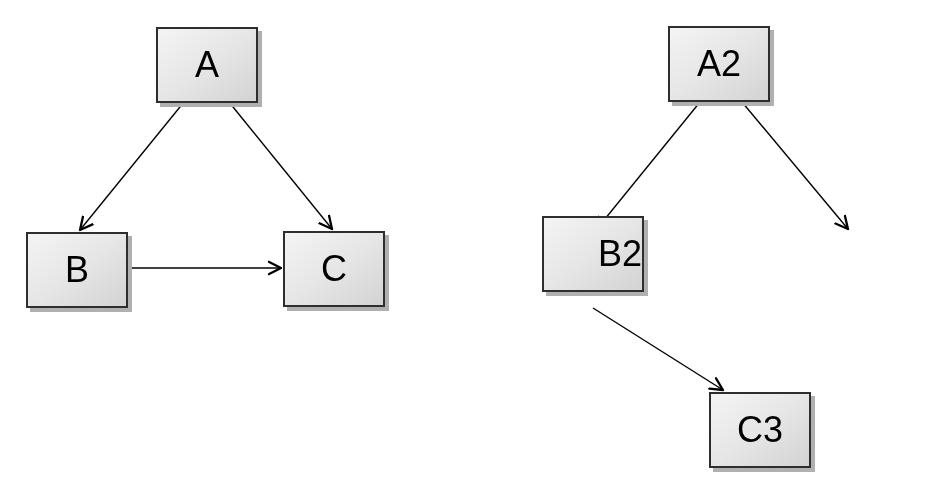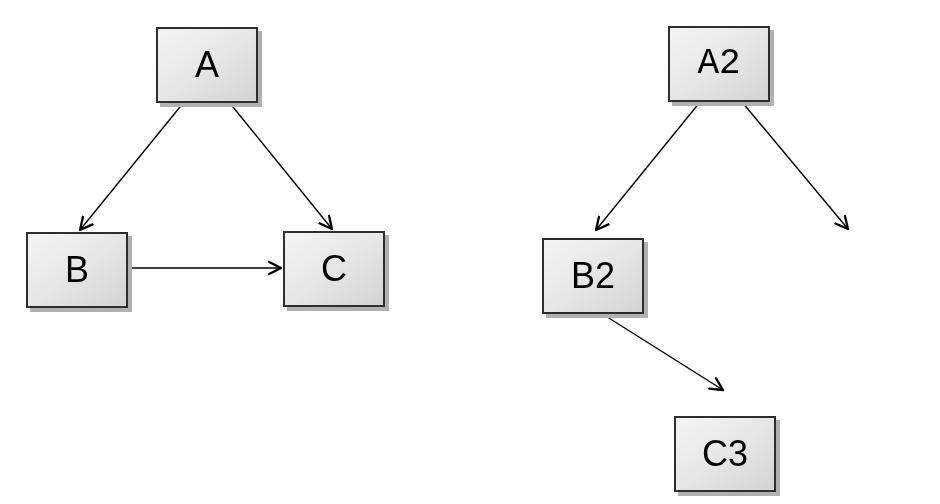--- a/index.html
+++ b/index.html
@@ -37,24 +37,24 @@
   }
   .node-label {
     font-size: 36px;
     line-height: 1;
     color: #000000;
     user-select: none;
   }
   .node-A  { left: 156px; top: 27px;  }
   .node-B  { left: 26px;  top: 232px; }
   .node-C  { left: 283px; top: 231px; }
-  .node-A2 { left: 668px; top: 26px; font-family: Liberation Mono, monospace;  }
-  .node-B2 { left: 542px; top: 238px; }
+  .node-A2 { left: 668px; top: 26px;  }
+  .node-B2 { left: 542px; top: 216px; justify-content: flex-end; }
   .node-C2 { left: 800px; top: 231px; }
-  .node-C3 { left: 674px; top: 392px; margin-top: 24px; }
+  .node-C3 { left: 709px; top: 392px; }
 </style>
 </head>
 <body>
 
 <div class="canvas">
 
   <svg class="edge-layer" width="940" height="504" viewBox="0 0 940 504" xmlns="http://www.w3.org/2000/svg">
     <defs>
       <marker id="arrowhead" viewBox="0 0 10 10" refX="8.5" refY="5" markerWidth="11" markerHeight="11" orient="auto">
         <path d="M0.5,1 L8.5,5 L0.5,9" fill="none" stroke="#000000" stroke-width="1.5" stroke-linecap="round" stroke-linejoin="round"></path>

